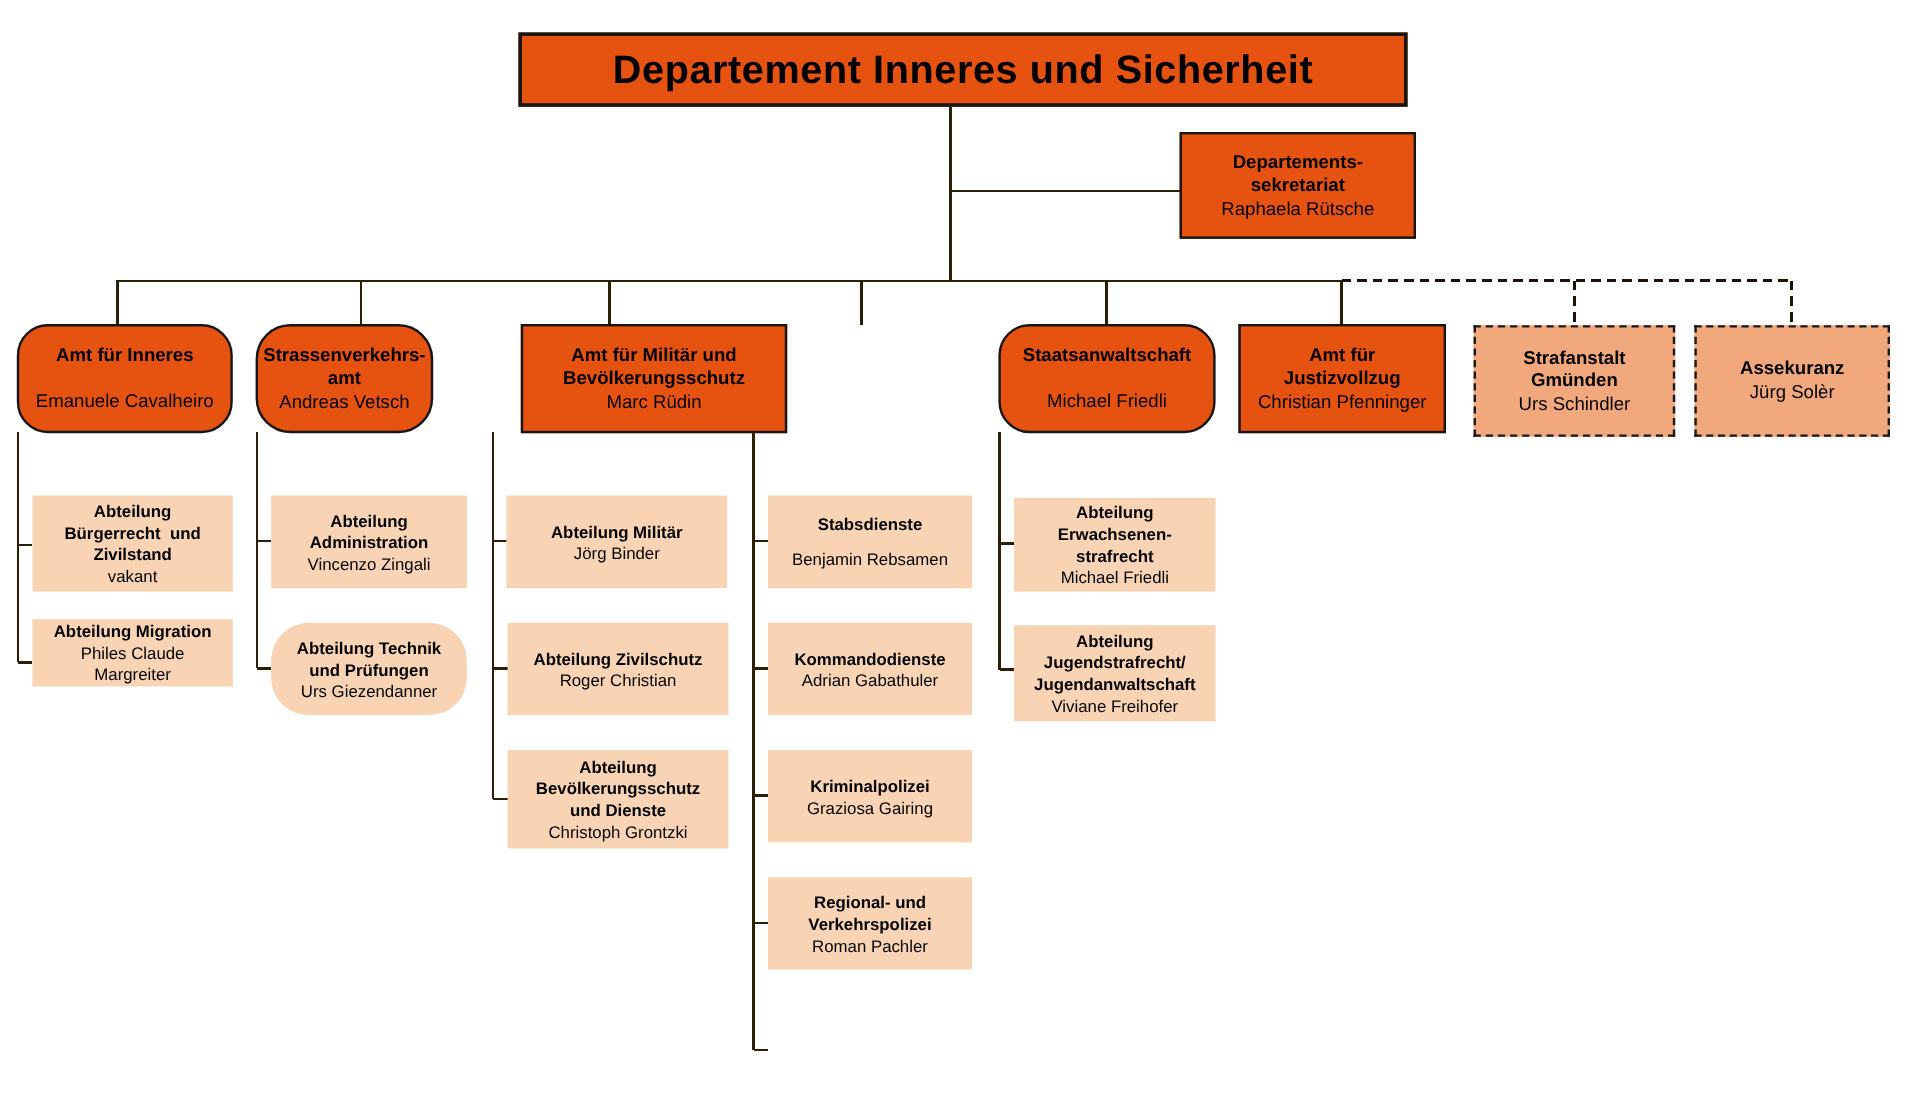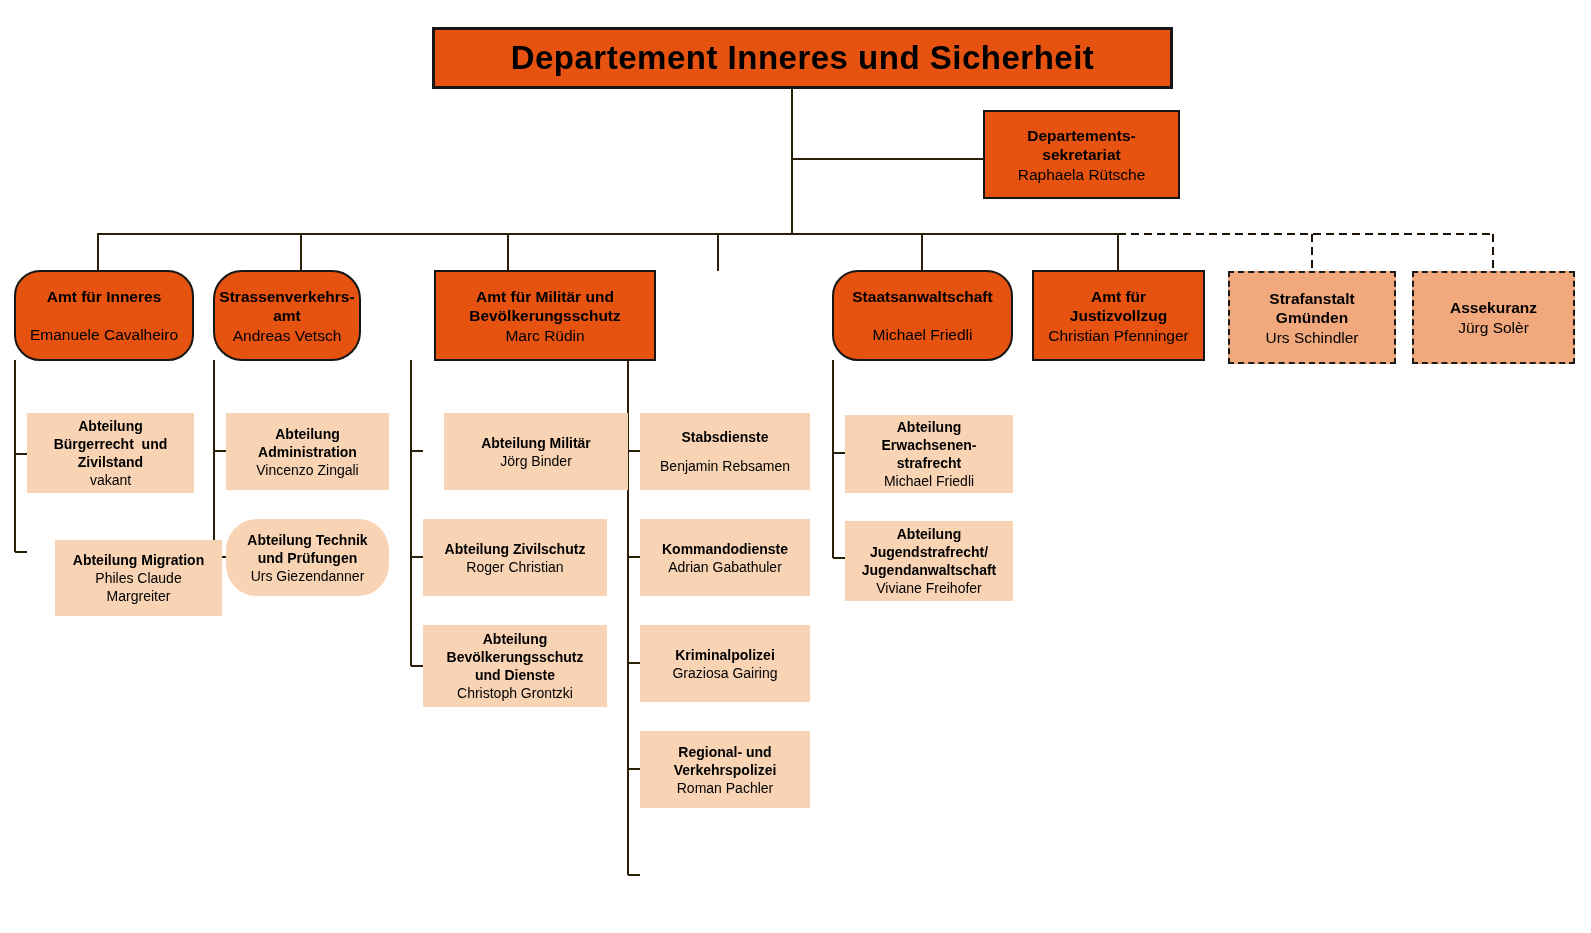--- a/index.html
+++ b/index.html
@@ -125,21 +125,21 @@
   <div class="box head spaced" style="left:14px;width:180px;">
     <span class="title">Amt für Inneres</span>
     <span class="name">Emanuele Cavalheiro</span>
   </div>
   <div class="box child" style="left:27px;top:413px;width:167px;height:80px;">
     <span class="title">Abteilung
 Bürgerrecht  und
 Zivilstand</span>
     <span class="name">vakant</span>
   </div>
-  <div class="box child" style="left:27px;top:540px;width:167px;height:76px;margin-left:28px;">
+  <div class="box child" style="left:27px;top:516px;width:167px;height:56px;">
     <span class="title">Abteilung Migration</span>
     <span class="name">Philes Claude
 Margreiter</span>
   </div>
 
   <div class="box head" style="left:213px;width:148px;border-radius:29px;">
     <span class="title">Strassenverkehrs-
 amt</span>
     <span class="name">Andreas Vetsch</span>
   </div>
@@ -152,21 +152,21 @@
     <span class="title">Abteilung Technik
 und Prüfungen</span>
     <span class="name">Urs Giezendanner</span>
   </div>
 
   <div class="box head" style="left:400px;width:222px;margin-left:34px;">
     <span class="title">Amt für Militär und
 Bevölkerungsschutz</span>
     <span class="name">Marc Rüdin</span>
   </div>
-  <div class="box child" style="left:444px;top:413px;width:184px;height:77px;">
+  <div class="box child" style="left:422px;top:413px;width:184px;height:77px;">
     <span class="title">Abteilung Militär</span>
     <span class="name">Jörg Binder</span>
   </div>
   <div class="box child" style="left:423px;top:519px;width:184px;height:77px;">
     <span class="title">Abteilung Zivilschutz</span>
     <span class="name">Roger Christian</span>
   </div>
   <div class="box child" style="left:423px;top:625px;width:184px;height:82px;">
     <span class="title">Abteilung
 Bevölkerungsschutz

